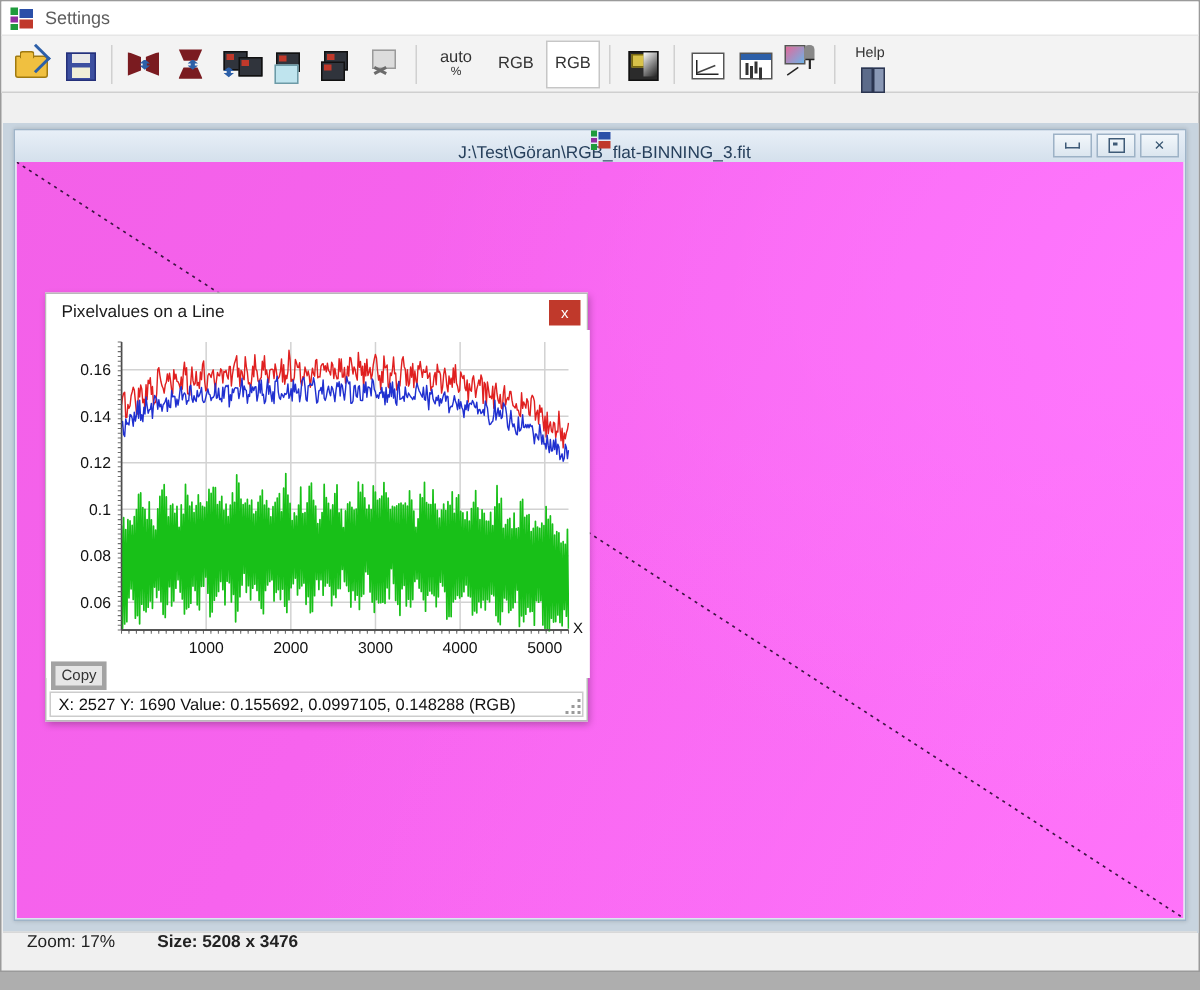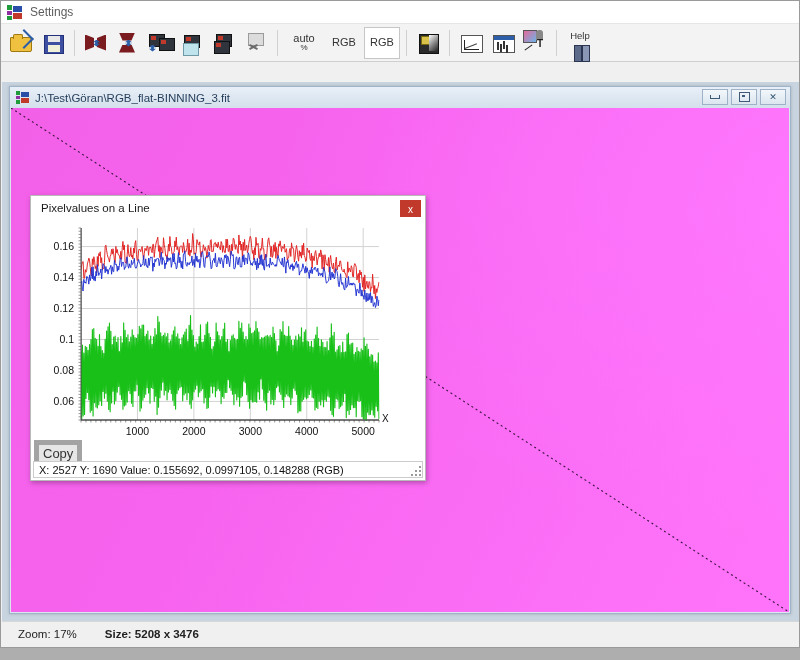--- a/index.html
+++ b/index.html
@@ -81,21 +81,21 @@
   .exitic{position:absolute;left:4px;top:5px;width:16px;height:15px;}
   .exitic .d1{position:absolute;left:0;top:0;width:6px;height:15px;background:#5c6b8a;border:1px solid #2b3550;}
   .exitic .d2{position:absolute;right:0;top:0;width:6px;height:15px;background:#8a98b5;border:1px solid #2b3550;}
 
   
   .mdi{position:absolute;left:1px;top:81px;width:797px;height:540px;background:#c8d4df;}
   .child{position:absolute;left:7px;top:4px;width:782px;height:528px;
          background:#dce6f0;border:1px solid #9fb4c8;box-sizing:border-box;
          box-shadow:0 0 3px rgba(0,0,0,.18);}
   .child-title{height:21px;display:flex;align-items:center;padding-left:6px;
-               background:linear-gradient(#e8eff7,#d4e0ec);}
+               background:linear-gradient(#e8eff7,#d4e0ec);flex-direction:column;}
   .child-ico{width:13px;height:13px;position:relative;margin-right:6px;}
   .child-ico i{position:absolute;display:block;}
   .child-ico i:nth-child(1){left:0;top:0;width:4px;height:4px;background:#1f9b3c;}
   .child-ico i:nth-child(2){left:0;top:5px;width:4px;height:3px;background:#8f2fa0;}
   .child-ico i:nth-child(3){left:0;top:9px;width:4px;height:4px;background:#1f9b3c;}
   .child-ico i:nth-child(4){left:5px;top:1px;width:8px;height:5px;background:#2a4fa8;}
   .child-ico i:nth-child(5){left:5px;top:7px;width:8px;height:5px;background:#c0392b;}
   .child-title-txt{font-size:11.5px;color:#27405c;}
   .child-btns{position:absolute;right:4px;top:2px;display:flex;gap:3px;}
   .cbtn{width:26px;height:16px;background:linear-gradient(#f2f7fb,#dce6ef);
@@ -106,41 +106,41 @@
   .cbtn .g-max:after{content:"";position:absolute;left:2px;top:2px;width:3px;height:2px;background:#3e5a77;}
   .canvas-wrap{position:absolute;left:1px;top:21px;right:1px;bottom:1px;overflow:hidden;background:#fff;}
   .img-area{position:absolute;left:0;top:0;width:100%;height:100%;
             background:
               radial-gradient(120% 115% at 108% 18%, rgba(255,120,255,.95) 0%, rgba(255,120,255,0) 62%),
               radial-gradient(130% 120% at 100% 95%, rgba(255,110,250,.55) 0%, rgba(255,110,250,0) 60%),
               linear-gradient(118deg,#f360e8 0%,#f763ee 38%,#fa6df4 72%,#ff7af9 100%);}
   .diag-line{position:absolute;left:0;top:0;width:100%;height:100%;}
 
   
-  .dlg{position:absolute;left:28px;top:113px;width:396px;height:286px;background:#fff;
+  .dlg{position:absolute;left:28px;top:113px;width:362px;height:286px;background:#fff;
        border:1px solid #b9b9b9;box-shadow:1px 2px 5px rgba(0,0,0,.28);box-sizing:border-box;}
   .dlg-title{height:24px;display:flex;align-items:center;justify-content:space-between;
              padding:0 4px 0 10px;background:#fff;}
   .dlg-title-txt{font-size:11.5px;color:#1b1b1b;}
   .dlg-close{width:21px;height:17px;background:#c0392b;color:#fff;border:none;
              font-size:10px;line-height:17px;text-align:center;cursor:pointer;}
   .plot-area{position:absolute;left:0;top:24px;width:362px;height:232px;background:#fff;}
   .copy-row{position:absolute;left:3px;top:244px;}
-  .copy-btn{font-size:13px;padding:1px 4px;background:#e6e6e6;border:5px solid #a3a3a3;
+  .copy-btn{font-size:10px;padding:1px 4px;background:#e6e6e6;border:3px solid #a3a3a3;
             color:#333;cursor:pointer;font-family:"Liberation Sans",sans-serif;}
   .dlg-status{position:absolute;left:2px;right:2px;bottom:2px;height:17px;
               background:#fff;border:1px solid #cccccc;display:flex;align-items:center;
               padding-left:5px;box-sizing:border-box;}
   .dlg-status-txt{font-size:11px;color:#111;white-space:nowrap;}
   .grip{position:absolute;right:1px;bottom:1px;width:12px;height:12px;}
   .grip span{position:absolute;background:#9a9a9a;width:2px;height:2px;}
 
   
   .statusbar{position:absolute;left:1px;right:1px;bottom:1px;height:24px;background:#f0f0f0;
-             border-top:1px solid #d8d8d8;display:flex;align-items:center;}
+             border-top:1px solid #d8d8d8;display:flex;align-items:flex-start;}
   .sb-cell{font-size:11.5px;color:#222;padding-left:16px;}
   .sb-cell.second{padding-left:28px;font-weight:bold;}
 </style>
 </head>
 <body>
 
 <div class="app">
 
   <div class="window">
 

